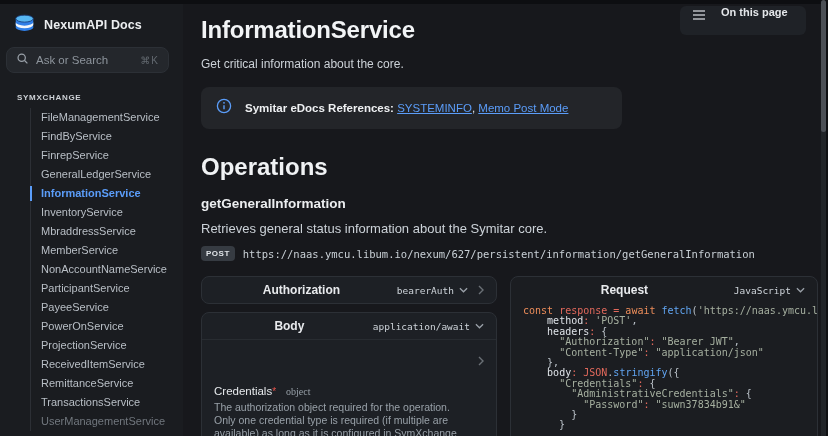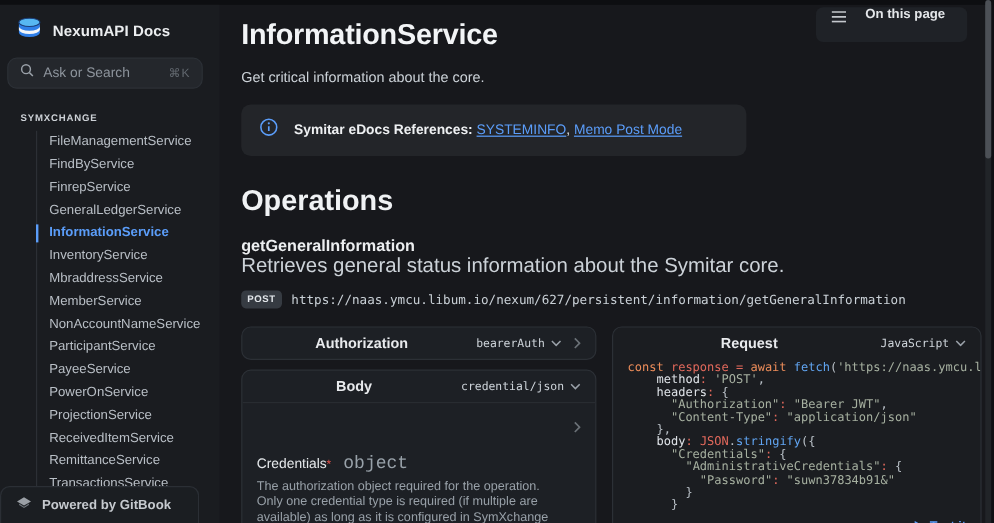--- a/index.html
+++ b/index.html
@@ -47,21 +47,21 @@
   .page-subtitle { margin-top:13px; font-size:12px; color:#ccd2d8; }
   .callout {
     margin-top:16px; width:421px; background:#232529; border-radius:8px;
     display:flex; align-items:center; gap:13px; padding:11px 15px;
   }
   .callout-text { font-size:11.5px; color:#dfe3e7; }
   .callout-text b { color:#eef0f2;margin-top:28px; }
   .callout a { color:#5b9df9; text-decoration:underline; cursor:pointer; }
   .h2 { margin-top:24px; font-size:24px; font-weight:bold; color:#f0f2f4; }
   .h3 { margin-top:15px; font-size:13.5px; font-weight:bold; color:#eceef0; }
-  .op-desc { font-size:17px; color:#ccd2d8; }
+  .op-desc { margin-top:10px; font-size:13px; color:#ccd2d8; }
   .endpoint { margin-top:10px; display:flex; align-items:center; gap:8px; }
   .method-badge {
     background:#363b42; color:#e1e5e9; font-size:8px; font-weight:bold; letter-spacing:.5px;
     padding:3px 5px; border-radius:4px;
   }
   .endpoint-url { font-family:"DejaVu Sans Mono", monospace; font-size:10.5px; color:#c9d0d6; white-space:nowrap; }
 
   .cols { display:flex; gap:13px; margin-top:15px; align-items:flex-start; }
   .col-left { width:296px; }
   .col-right { width:308px; }
@@ -70,21 +70,21 @@
   .panel + .panel, .panel.mt { margin-top:8px; }
   .panel-head { display:flex; align-items:center; gap:8px; padding:6px 12px; min-height:25px; }
   .panel-title { font-size:12px; font-weight:bold; color:#e8eaed; flex:1;text-align:center; }
   .dropdown { display:flex; align-items:center; gap:5px; font-family:"DejaVu Sans Mono", monospace; font-size:9.5px; color:#ced4da; cursor:pointer; }
   .chev-right { display:flex; cursor:pointer; margin-left:2px; }
   .divider { height:1px; background:#282c31; }
   .field { position:relative; padding:8px 12px 9px 12px; }
   .field-row { display:flex; align-items:baseline; gap:10px; cursor:pointer; }
   .field-name { font-size:11.5px; font-weight:normal; color:#e6e9ec;margin-top:37px; }
   .req { color:#e5534b; font-size:10px; }
-  .field-type { font-family:Liberation Mono, monospace; font-size:15px; color:#98a1a9; }
+  .field-type { font-family:Liberation Serif, serif; font-size:10px; color:#98a1a9; }
   .field-chev { position:absolute; right:12px; top:12px; cursor:pointer; }
   .field-desc { margin-top:4px; font-size:10.5px; line-height:13px; color:#98a0a8; padding-right:18px; }
 
   
   .code-panel { background:#1b1d21; }
   .code-area { padding:3px 12px 2px 12px; overflow:hidden; }
   .code-line {
     font-family:"DejaVu Sans Mono", monospace; font-size:10px; line-height:10.4px;
     white-space:pre; color:#b9c0c7;
   }
@@ -143,29 +143,20 @@
         <div class="nav-item">NonAccountNameService</div>
         <div class="nav-item">ParticipantService</div>
         <div class="nav-item">PayeeService</div>
         <div class="nav-item">PowerOnService</div>
         <div class="nav-item">ProjectionService</div>
         <div class="nav-item">ReceivedItemService</div>
         <div class="nav-item">RemittanceService</div>
         <div class="nav-item">TransactionsService</div>
         <div class="nav-item dim">UserManagementService</div>
       </div>
-    <div class="sb-footer">
-      <span>
-        <svg width="14" height="12" viewBox="0 0 24 20">
-          <path d="M12 2 L22 8 L12 14 L2 8 Z" fill="#9ba0a6"></path>
-          <path d="M5 11 L12 15.5 L19 11 L19 13 L12 17.5 L5 13 Z" fill="#6e747b"></path>
-        </svg>
-      </span>
-      <span class="sb-footer-text">Powered by GitBook</span>
-    </div>
   </div>
 
   <div class="main">
     <div class="page-title">InformationService</div>
     <div class="page-subtitle">Get critical information about the core.</div>
 
     <div class="callout">
       <span>
         <svg width="16" height="16" viewBox="0 0 16 16">
             <circle cx="8" cy="8" r="6.6" fill="none" stroke="#5b9df9" stroke-width="1.3"></circle>
@@ -207,21 +198,21 @@
                   <path d="M1 1 L5 5 L1 9" fill="none" stroke="#6a7076" stroke-width="1.4"></path>
                 </svg>
             </span>
           </div>
         </div>
 
         <div class="panel mt">
           <div class="panel-head">
             <span class="panel-title">Body</span>
             <span class="dropdown">
-              <span>credential/json</span>
+              <span>application/await</span>
               <svg width="9" height="6" viewBox="0 0 10 6">
                   <path d="M1 1 L5 5 L9 1" fill="none" stroke="#9aa1a9" stroke-width="1.4"></path>
                 </svg>
             </span>
           </div>
           <div class="divider"></div>
           <div class="field">
             <div class="field-row">
               <span class="field-name"><span>Credentials</span><span class="req">*</span></span>
               <span class="field-type">object</span>

